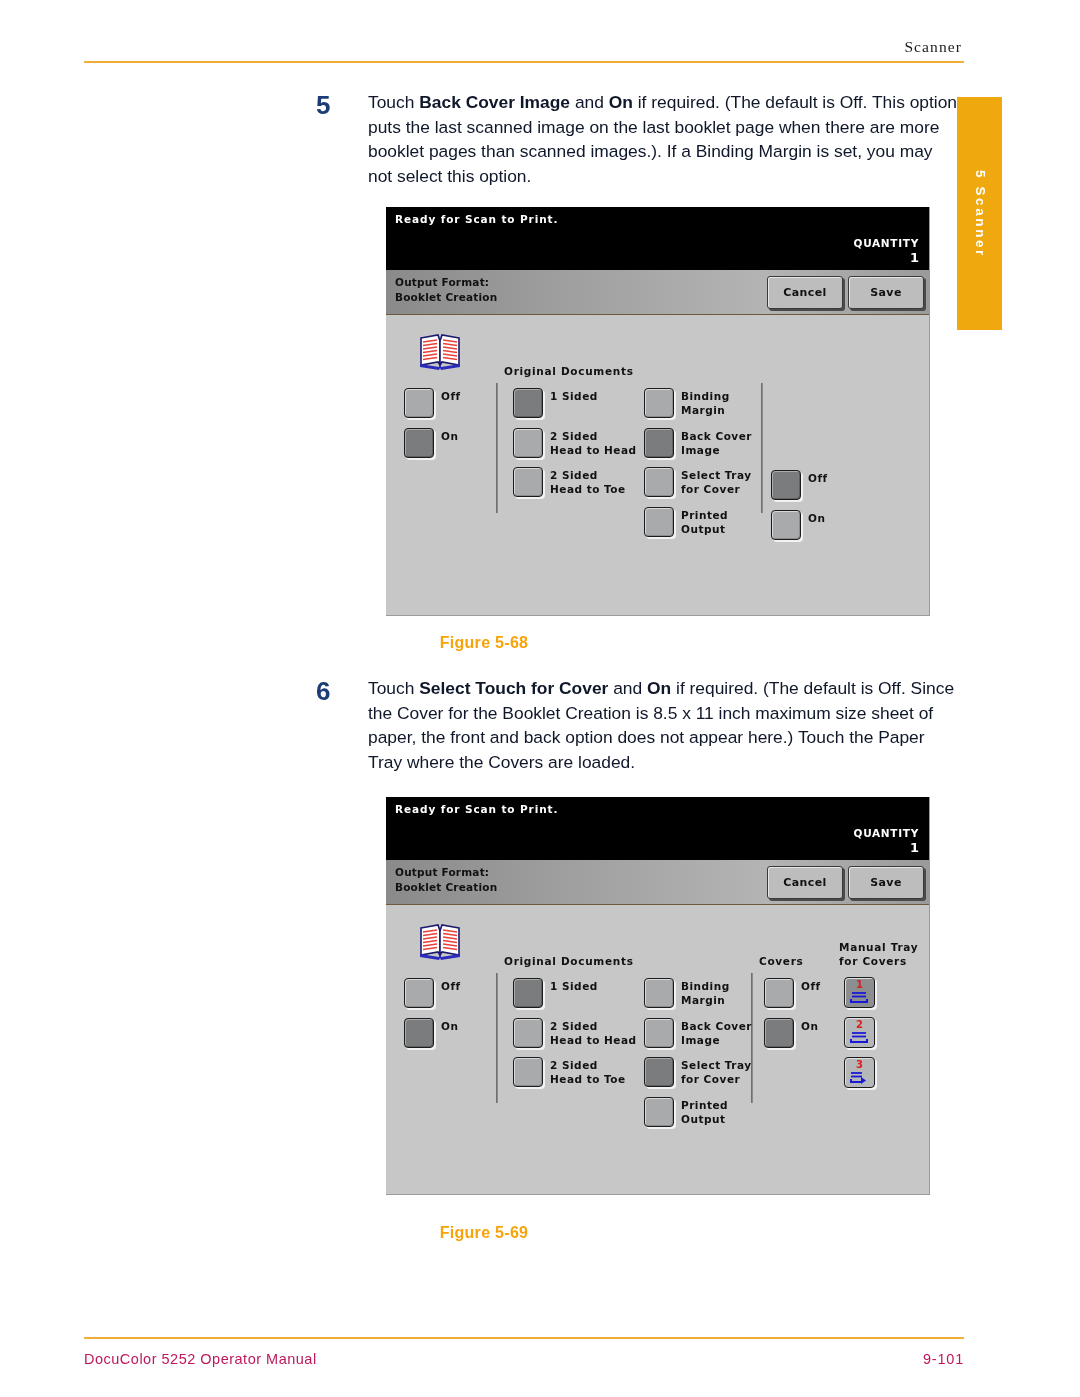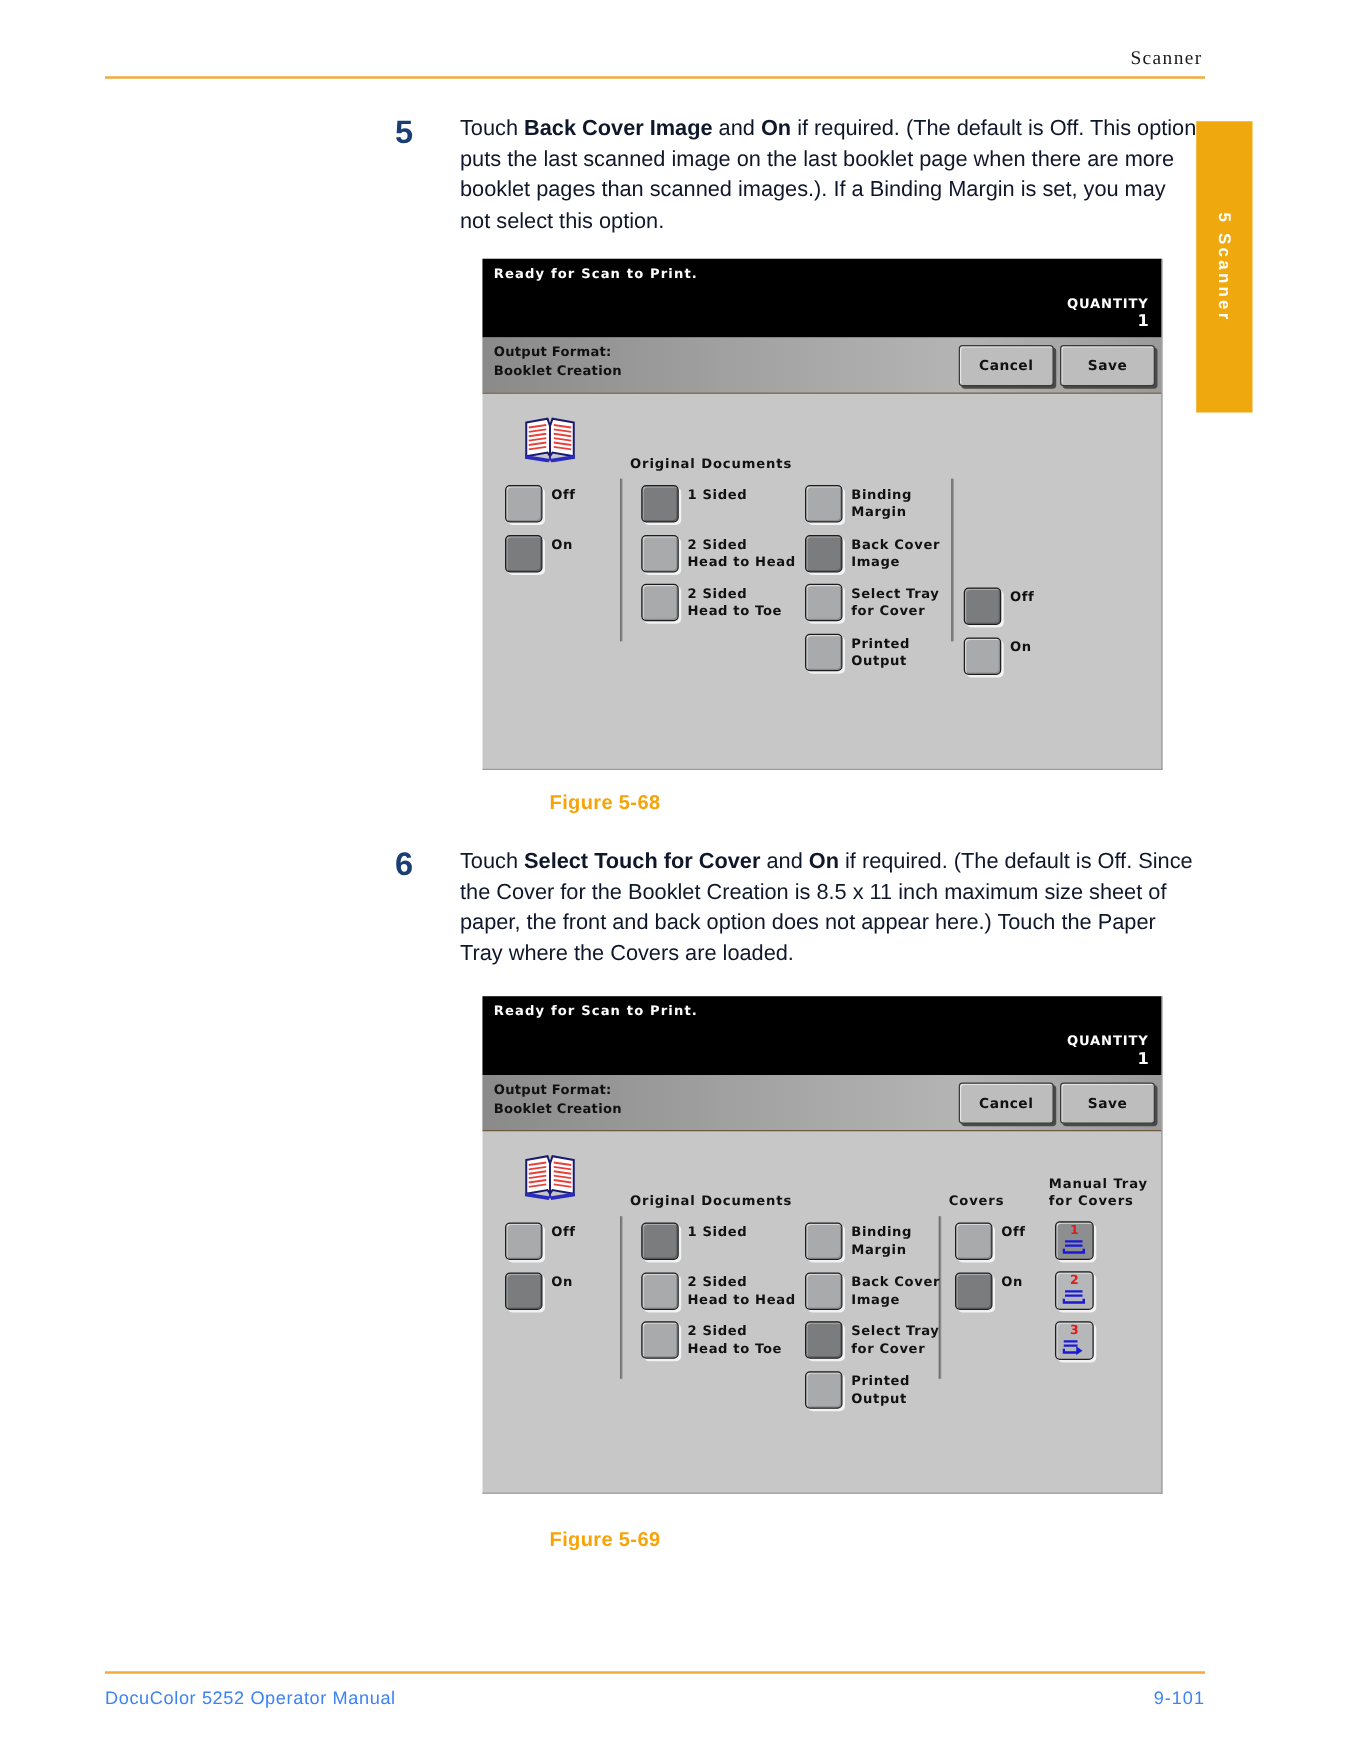--- a/index.html
+++ b/index.html
@@ -239,21 +239,21 @@
   
   .footer {
     position: absolute;
     left: 84px; top: 1337px; width: 880px;
   }
   .footer .ftr-rule {
     height: 2px; background: #f0ad3c; margin-bottom: 12px;
   }
   .footer .ftr-row {
     display: flex; justify-content: space-between;
-    font-size: 14.5px; color: #3b82f6; letter-spacing: 0.5px;
+    font-size: 14.5px; color: #be185d; letter-spacing: 0.5px;
   }
   .footer .ftr-page { font-weight: normal; letter-spacing: 0.8px; }
 </style>
 </head>
 <body>
 
 <div class="page-header">
   <div class="hdr-text">Scanner</div>
   <div class="hdr-rule"></div>
 </div>

